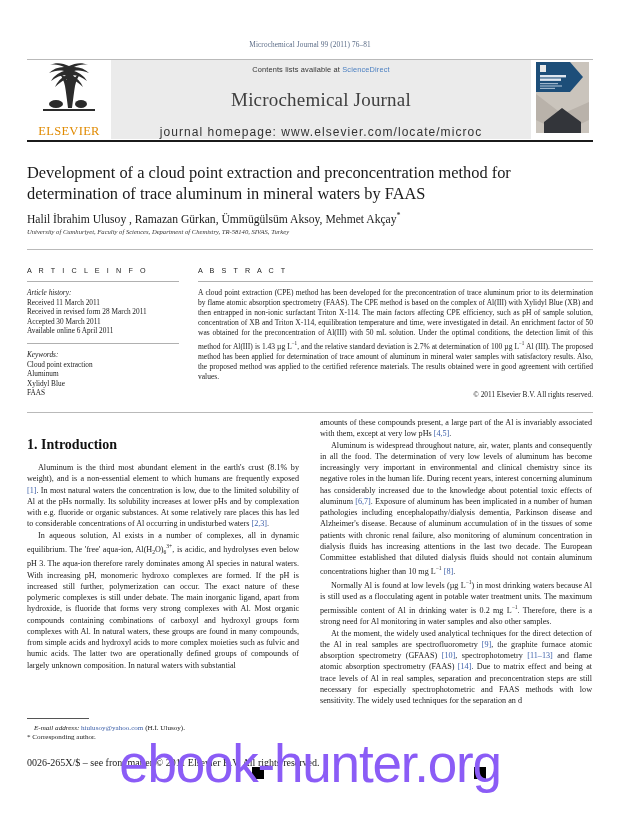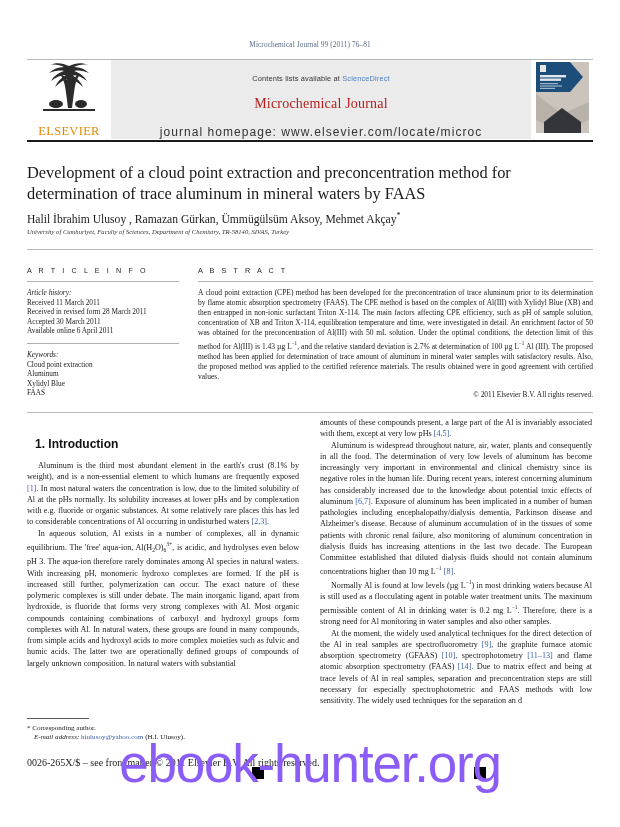--- a/index.html
+++ b/index.html
@@ -60,33 +60,33 @@
     line-height: 1;
   }
   .center-block {
     flex: 1 1 auto;
     background: #ebebeb;
     position: relative;
     display: flex;
     flex-direction: column;
     align-items: center;
     justify-content: space-between;
-    padding-top: 14px;
+    padding-top: 5px;
   }
   .contents-line {
     font-family: "Liberation Sans", sans-serif;
     font-size: 7.4px;
     color: #333;
     letter-spacing: 0.15px;
   }
   .contents-line .sd { color: #4a7fc1; }
   .journal-name {
     font-family: "Liberation Serif", serif;
-    font-size: 14px;
-    color: #b91c1c;
+    font-size: 19px;
+    color: #404040;
     margin-top: 13px;
     letter-spacing: 0.2px;
   }
   .homepage-line {
     font-family: "Liberation Sans", sans-serif;
     font-size: 12px;
     color: #333;
     letter-spacing: 1.05px;
     margin-top: 13px;
   }
@@ -197,24 +197,24 @@
     position: absolute;
     top: 437px; left: 27px;
     width: 272px;
   }
   .body-right {
     position: absolute;
     top: 417px; left: 320px;
     width: 272px;
   }
   h2.sechead {
-    font-family: Liberation Sans, sans-serif;
-    font-size: 12px;
+    font-family: Liberation Serif, serif;
+    font-size: 14px;
     font-weight: bold;
-    margin: 0 0 9px 8px;
+    margin: 0 0 9px 0;
     color: #111;
   }
   p.body {
     margin: 0;
     font-size: 8.15px;
     line-height: 11.25px;
     text-align: justify;
     color: #1a1a1a;
     text-indent: 11px;
   }
@@ -360,26 +360,26 @@
 
   <div class="body-right">
     <p class="body noind">amounts of these compounds present, a large part of the Al is invariably associated with them, except at very low pHs <span class="ref">[4,5]</span>.</p>
     <p class="body">Aluminum is widespread throughout nature, air, water, plants and consequently in all the food. The determination of very low levels of aluminum has become increasingly very important in environmental and clinical chemistry since its negative roles in the human life. During recent years, interest concerning aluminum has considerably increased due to the knowledge about potential toxic effects of aluminum <span class="ref">[6,7]</span>. Exposure of aluminum has been implicated in a number of human pathologies including encephalopathy/dialysis dementia, Parkinson disease and Alzheimer's disease. Because of aluminum accumulation of in the tissues of some patients with chronic renal failure, also monitoring of aluminum concentration in dialysis fluids has increasing attentions in the last two decade. The European Committee established that diluted dialysis fluids should not contain aluminum concentrations higher than 10 mg L<sup>−1</sup> <span class="ref">[8]</span>.</p>
     <p class="body">Normally Al is found at low levels (µg L<sup>−1</sup>) in most drinking waters because Al is still used as a flocculating agent in potable water treatment units. The maximum permissible content of Al in drinking water is 0.2 mg L<sup>−1</sup>. Therefore, there is a strong need for Al monitoring in water samples and also other samples.</p>
     <p class="body">At the moment, the widely used analytical techniques for the direct detection of the Al in real samples are spectrofluorometry <span class="ref">[9]</span>, the graphite furnace atomic absorption spectrometry (GFAAS) <span class="ref">[10]</span>, spectrophotometry <span class="ref">[11–13]</span> and flame atomic absorption spectrometry (FAAS) <span class="ref">[14]</span>. Due to matrix effect and being at trace levels of Al in real samples, separation and preconcentration steps are still necessary for especially spectrophotometric and FAAS methods with low sensitivity. The widely used techniques for the separation an d</p>
   </div>
 
   <div class="footnote">
     <div class="fn-rule"></div>
-    <div class="fn-line">* Corresponding author.</div>
     <div class="fn-line" style="padding-left:7px;">
       <span class="ital">E-mail address:</span>
       <span class="mail">hiulusoy@yahoo.com</span>
       <span>(H.İ. Ulusoy).</span>
     </div>
+    <div class="fn-line">* Corresponding author.</div>
   </div>
 
   <div class="imprint">
     <div>0026-265X/$ – see front matter © 2011 Elsevier B.V. All rights reserved.</div>
   </div>
 
   <div class="wm-block-l"></div>
   <div class="wm-block-r"></div>
   <div class="watermark">ebook-hunter.org</div>
 

